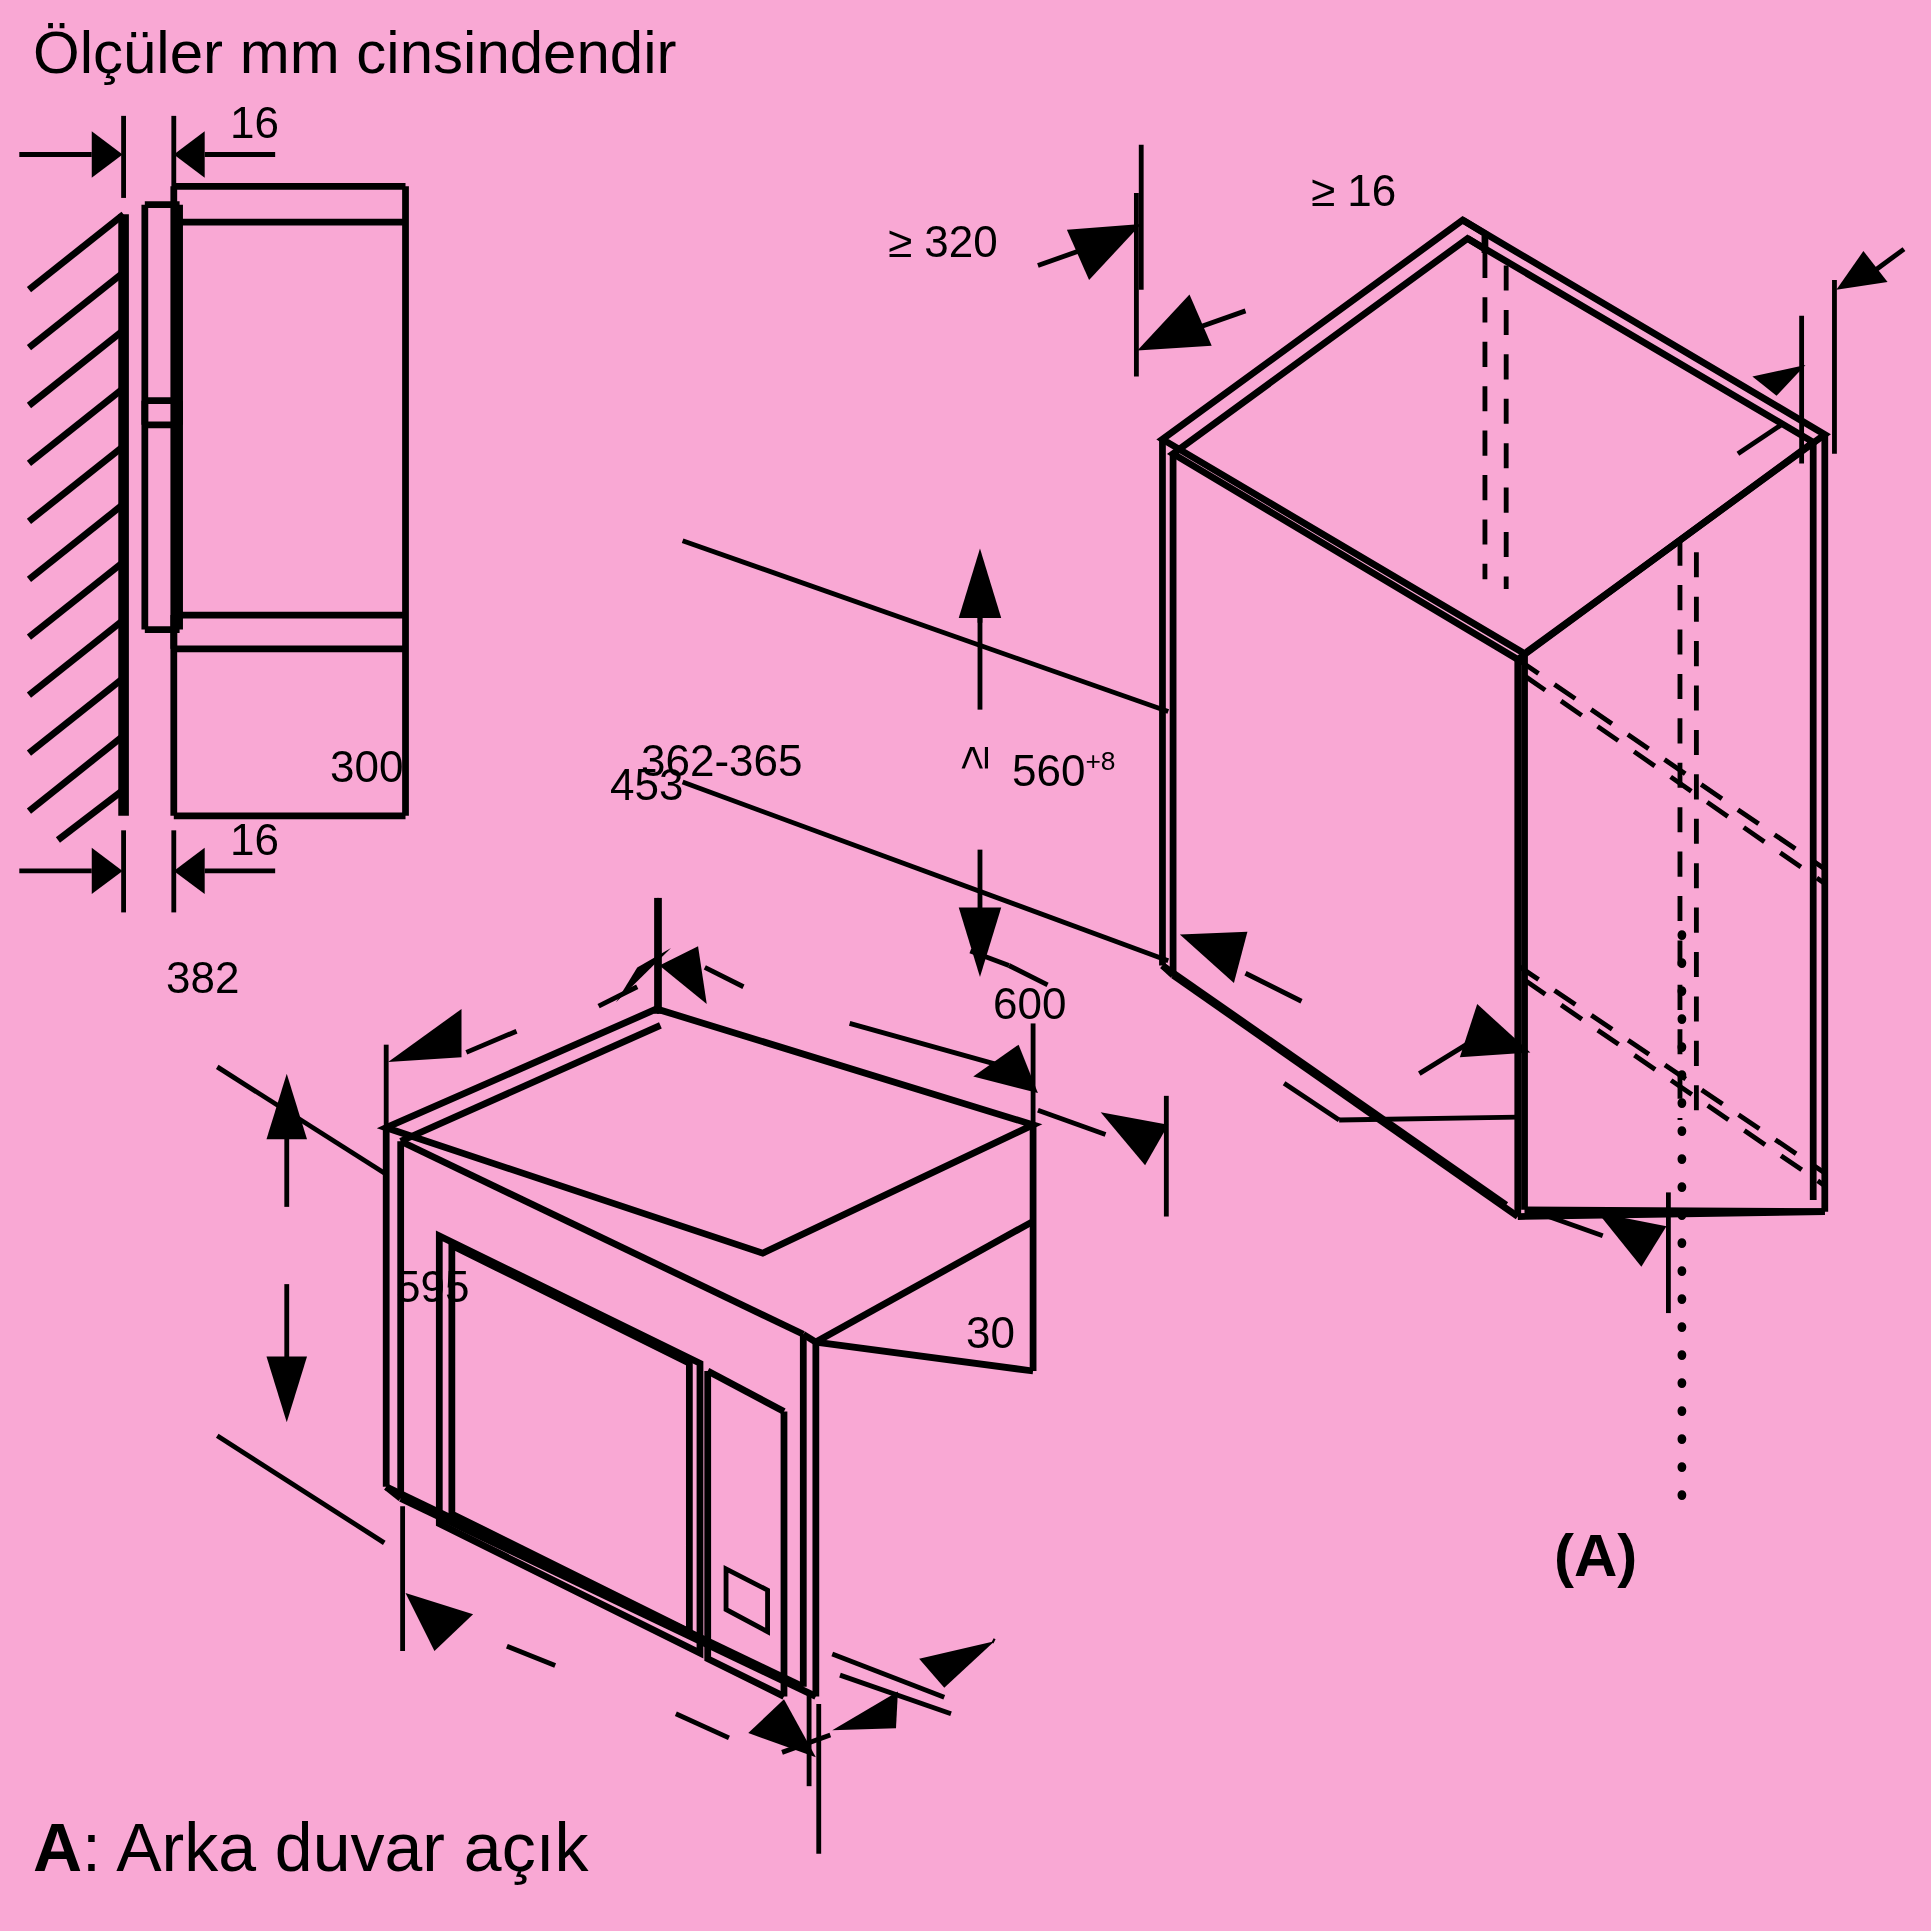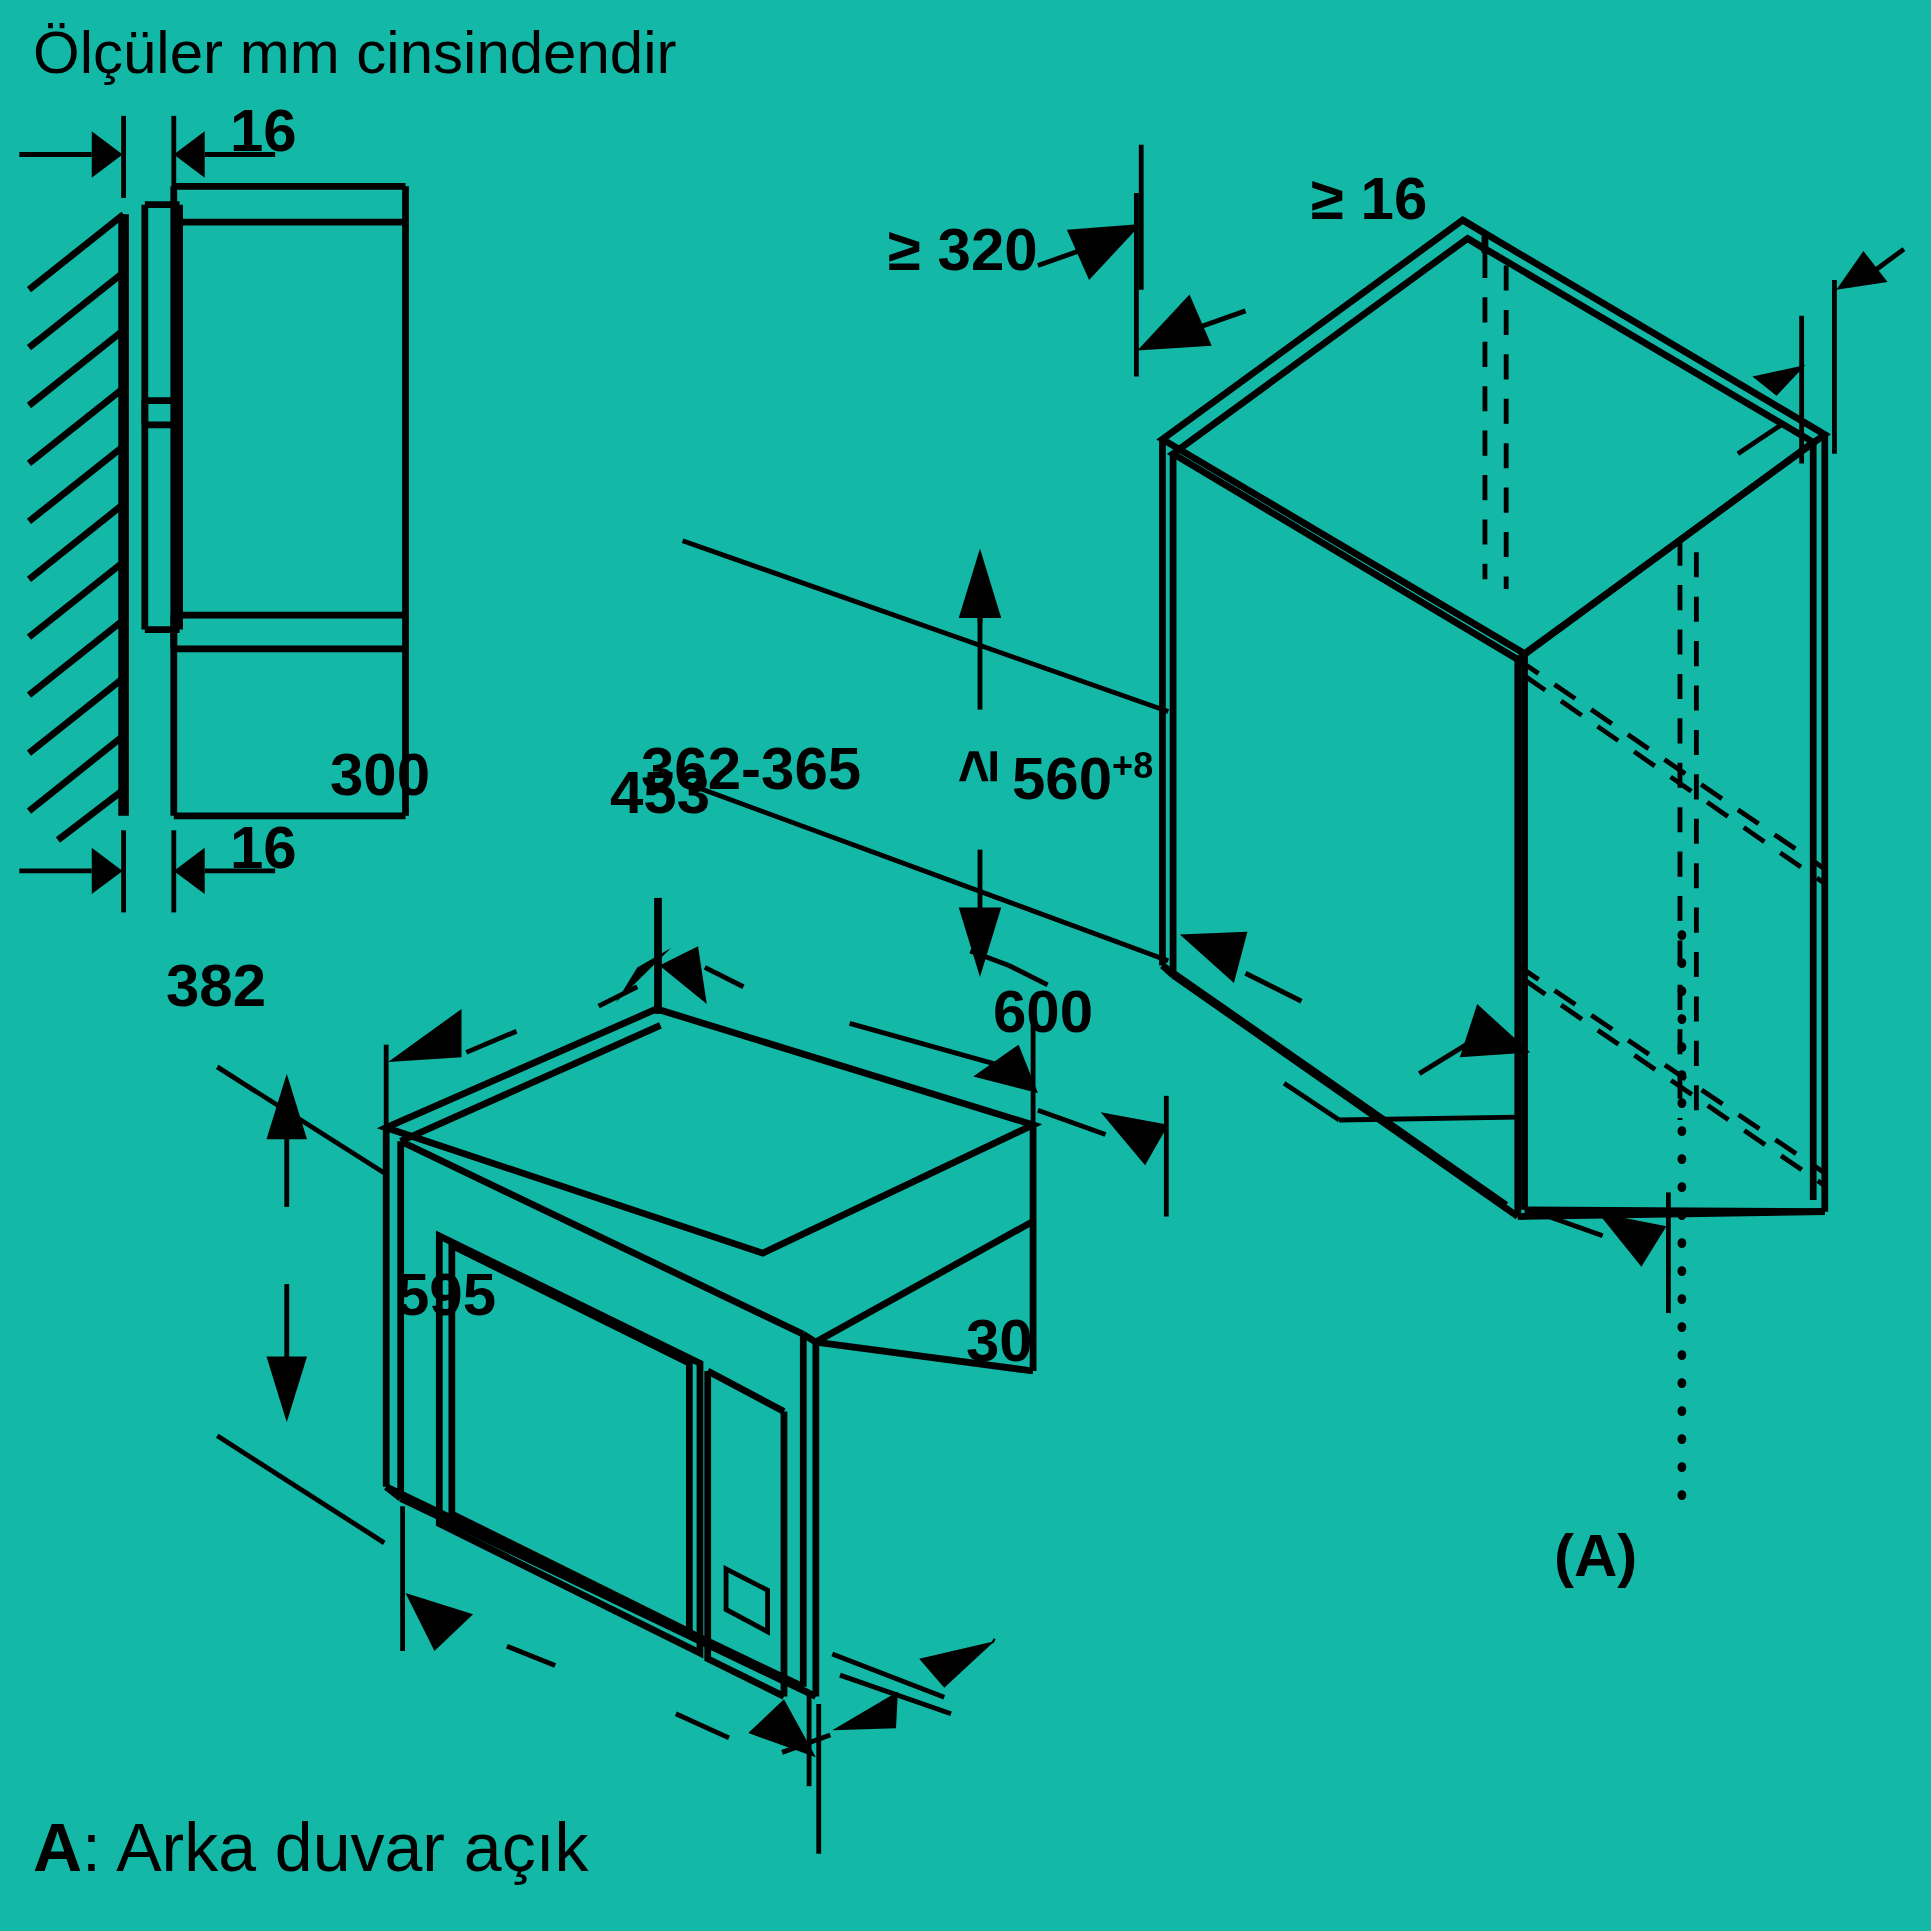--- a/index.html
+++ b/index.html
@@ -4,21 +4,21 @@
 <style>
   html, body {
     margin: 0;
     padding: 0;
     background: #ffffff;
   }
   #root {
     position: relative;
     width: 1931px;
     height: 1931px;
-    background: #14b8a6;
+    background: #f9a8d4;
     font-family: "Liberation Sans", sans-serif;
     overflow: hidden;
   }
   svg.board {
     position: absolute;
     left: 0;
     top: 0;
     width: 1931px;
     height: 1931px;
   }
@@ -33,21 +33,21 @@
   .arrowfill  { fill: #000000; stroke: none; }
 
   .lbl {
     position: absolute;
     color: #000000;
     font-family: "Liberation Sans", sans-serif;
     white-space: nowrap;
     line-height: 1;
   }
   .t-title  { font-size: 60px; letter-spacing: 0px; }
-  .t-dim    { font-size: 60px; font-weight: bold; }
+  .t-dim    { font-size: 44px; }
   .t-caption{ font-size: 68px; }
   .t-a      { font-size: 60px; font-weight: bold; }
   .bold     { font-weight: bold; }
   .sup      { font-size: 0.60em; vertical-align: super; }
   .rot-ge   { display:inline-block; transform: rotate(-90deg); transform-origin: 50% 50%; }
 </style>
 </head>
 <body>
 
 <div id="root">

